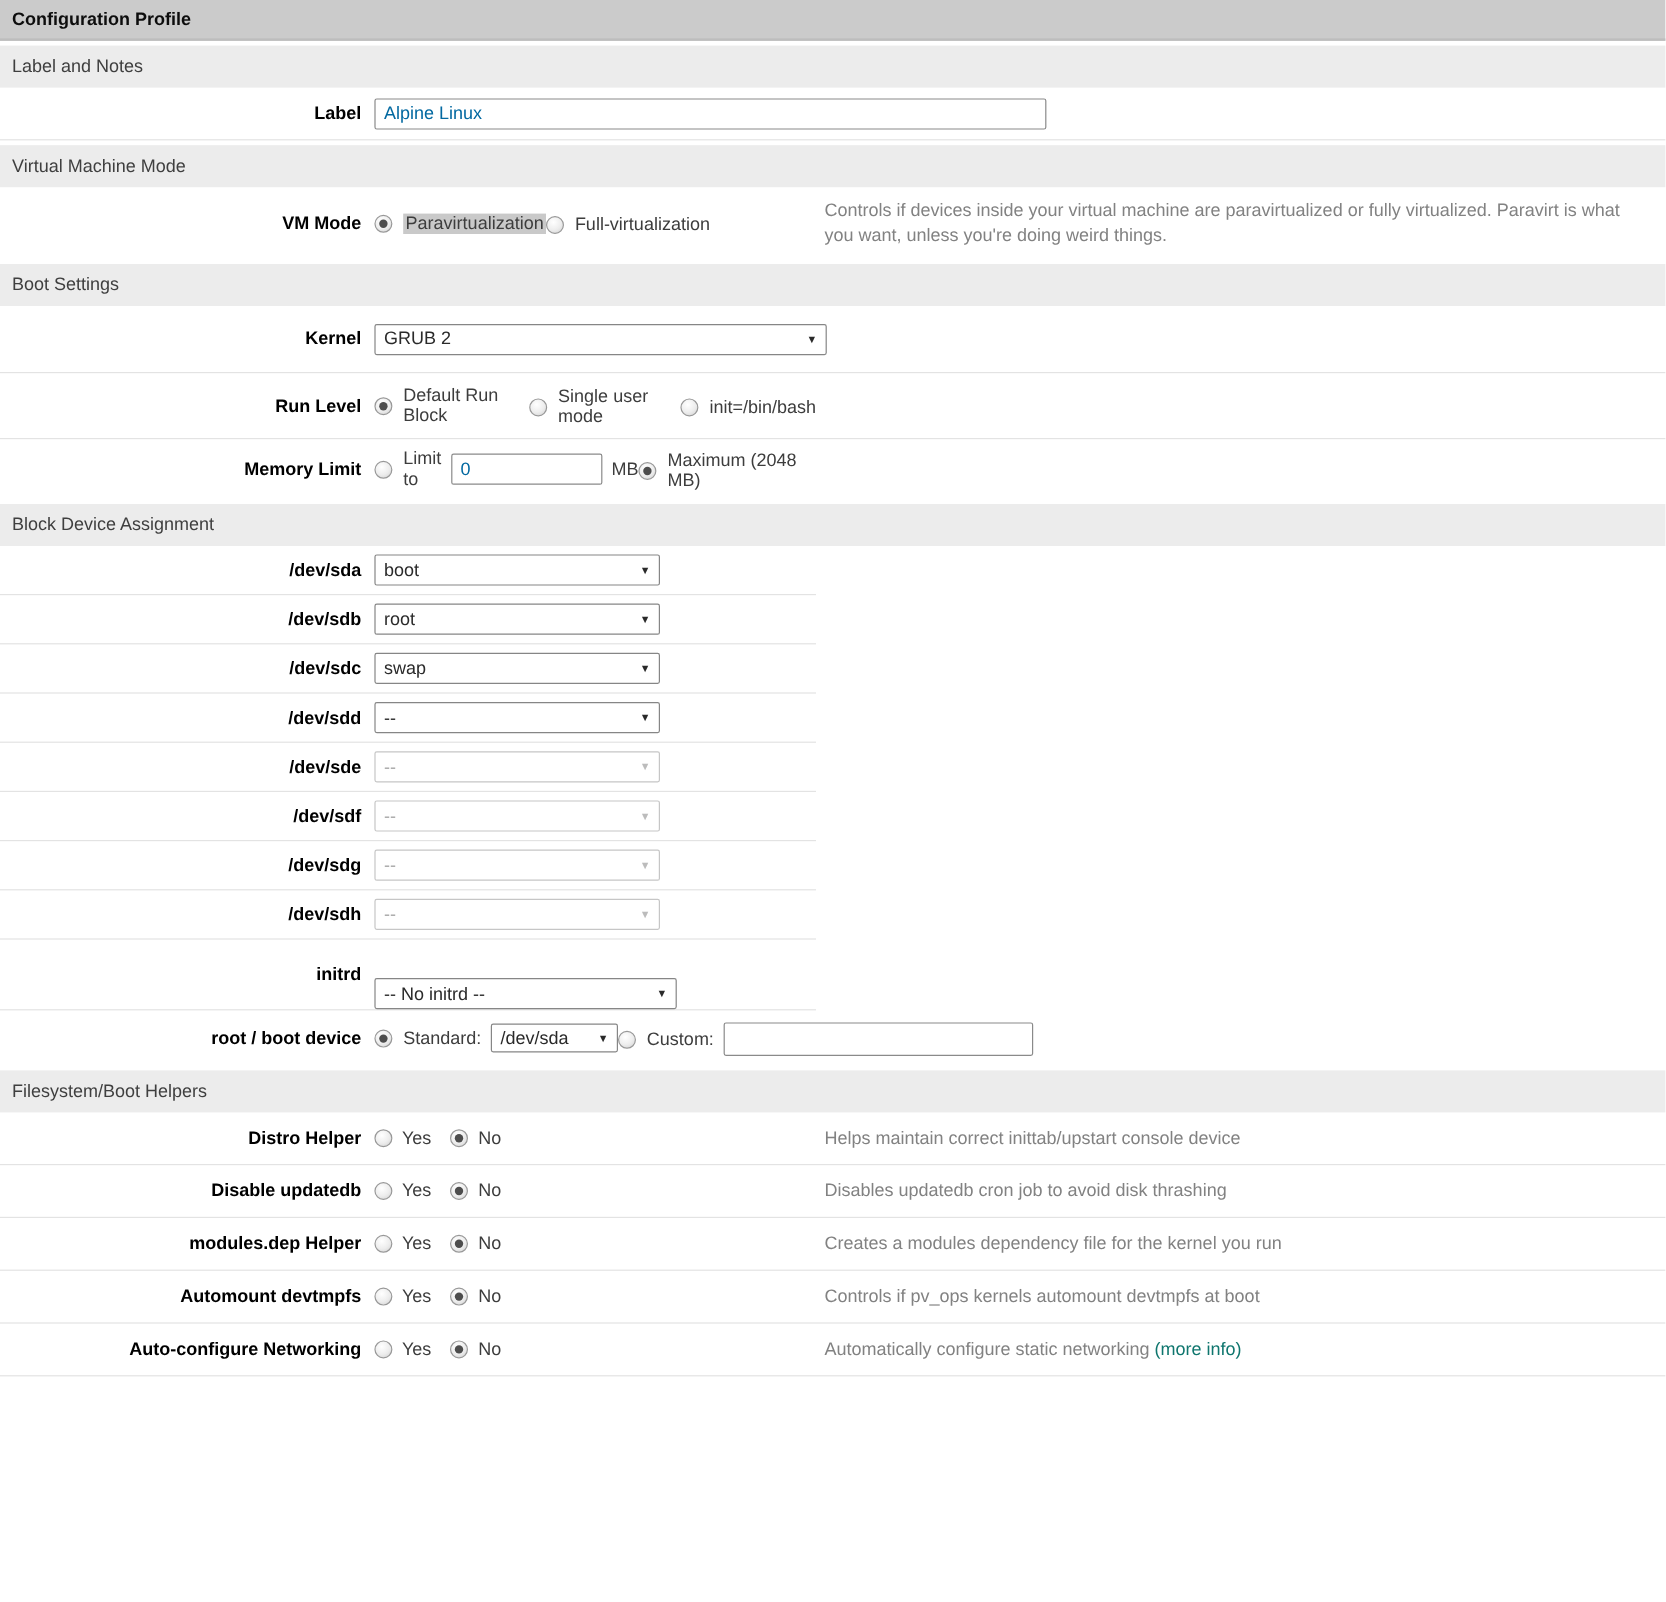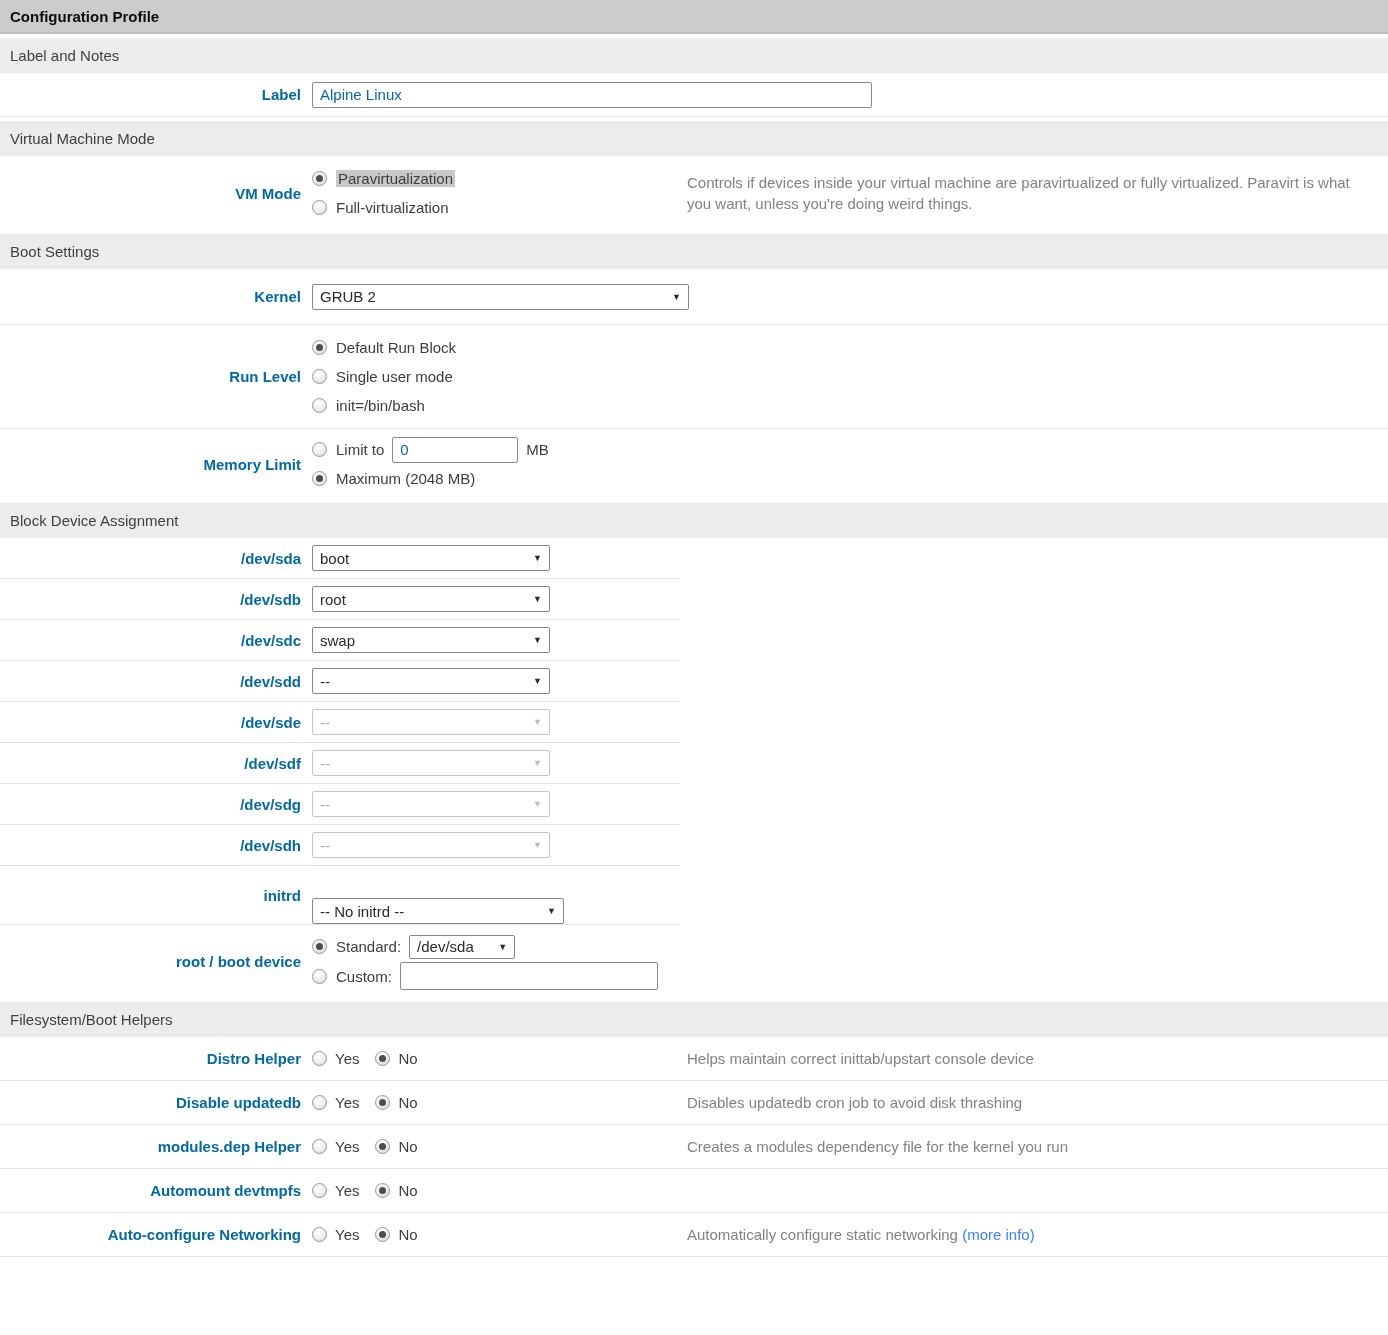--- a/index.html
+++ b/index.html
@@ -11,21 +11,21 @@
               display:flex; align-items:center; padding-left:10px;
               font-weight:700; color:#0d0d0d; font-size:15px; }
 
   .band { height:35px; background:#ececec; display:flex; align-items:center;
           padding-left:10px; color:#3f3f3f; font-size:15px; margin-top:4px; }
 
   .row { display:flex; align-items:center; }
   .row.full { border-bottom:1px solid #e3e3e3; }
   .row.half .lg { border-bottom:1px solid #e3e3e3; }
   .lg { width:680px; display:flex; align-items:center; align-self:stretch; }
-  .flabel { width:301px; text-align:right; font-weight:700; color:#0369a1; flex:none; }
+  .flabel { width:301px; text-align:right; font-weight:700; color:#000000; flex:none; }
   .ctrl { margin-left:11px; }
   .help { flex:1; padding-left:7px; padding-right:14px; color:#828282; line-height:21px; }
 
   .radio { width:15px; height:15px; border-radius:50%; border:1px solid #989898; position:relative; flex:none;
            background:radial-gradient(circle at 40% 32%, #ffffff 0%, #ededed 55%, #cfcfcf 100%); }
   .radio.checked::after { content:""; position:absolute; inset:3px; border-radius:50%; background:#4d4d4d; }
   .rline { display:flex; align-items:center; min-height:27px; }
   .rline .radio { margin-right:9px; }
   .rlabel { color:#3d3d3d; }
   .hl { background:#c9c9c9; padding:0 2px; }
@@ -54,23 +54,23 @@
   .r-helper { height:44px; }
 
   .w-labelinput { width:560px; }
   .w-kernel { width:377px; }
   .w-block { width:238px; }
   .w-initrd { width:252px;margin-top:32px; }
   .w-rootsel { width:106px; height:24px; }
   .w-meminput { width:126px; margin:0 8px; }
   .w-custominput { width:258px; height:28px; }
 
-  .stack { display:flex; flex-direction:column; justify-content:center; }
+  .stack { display:flex; flex-direction:row; justify-content:center; }
   .gap6 > * + * { margin-top:2px; }
-  a.morelink { color:#3b82f6; text-decoration:none;text-align:right; }
+  a.morelink { color:#0f766e; text-decoration:none;text-align:right; }
   .yn { margin-right:16px; display:flex; align-items:center; }
   .yn .radio { margin-right:8px; }
 </style>
 </head>
 <body>
 
 <div class="page">
 
   <div class="titlebar">Configuration Profile</div>
 
@@ -362,20 +362,21 @@
         <span class="yn">
           <span class="radio"></span>
           <span class="rlabel">Yes</span>
           </span>
         <span class="yn">
           <span class="radio checked"></span>
           <span class="rlabel">No</span>
           </span>
       </div>
     </div>
+    <div class="help">Controls if pv_ops kernels automount devtmpfs at boot</div>
   </div>
 
   <div class="row full r-helper">
     <div class="lg">
       <div class="flabel">Auto-configure Networking</div>
       <div class="ctrl rline">
         <span class="yn">
           <span class="radio"></span>
           <span class="rlabel">Yes</span>
           </span>

